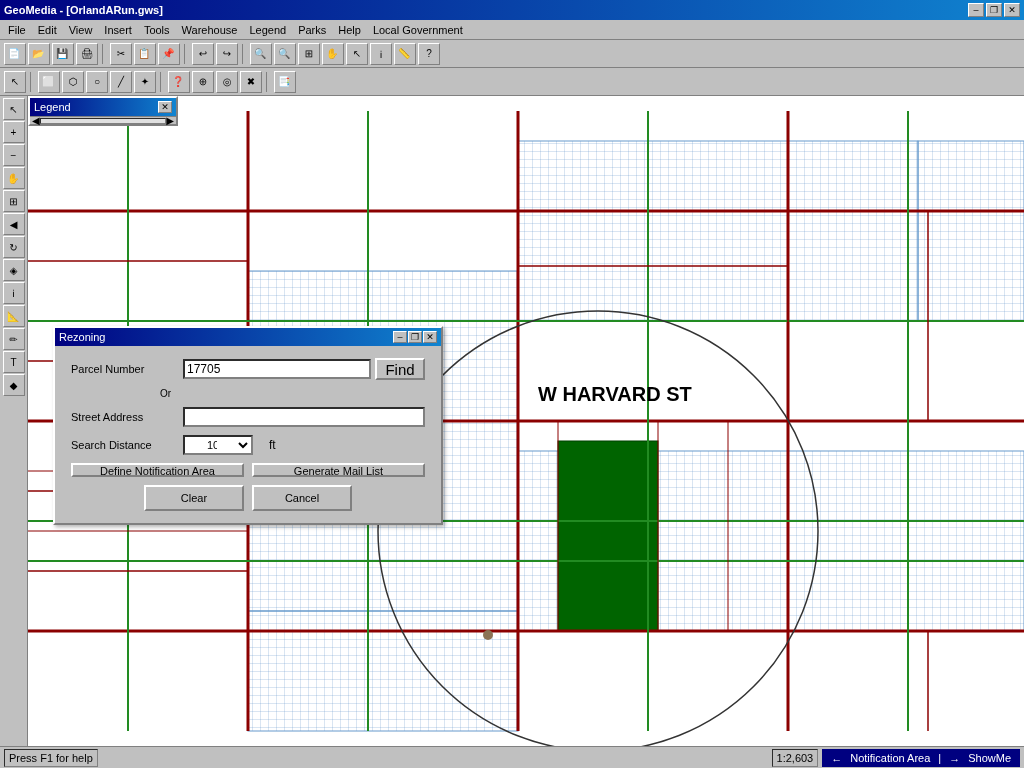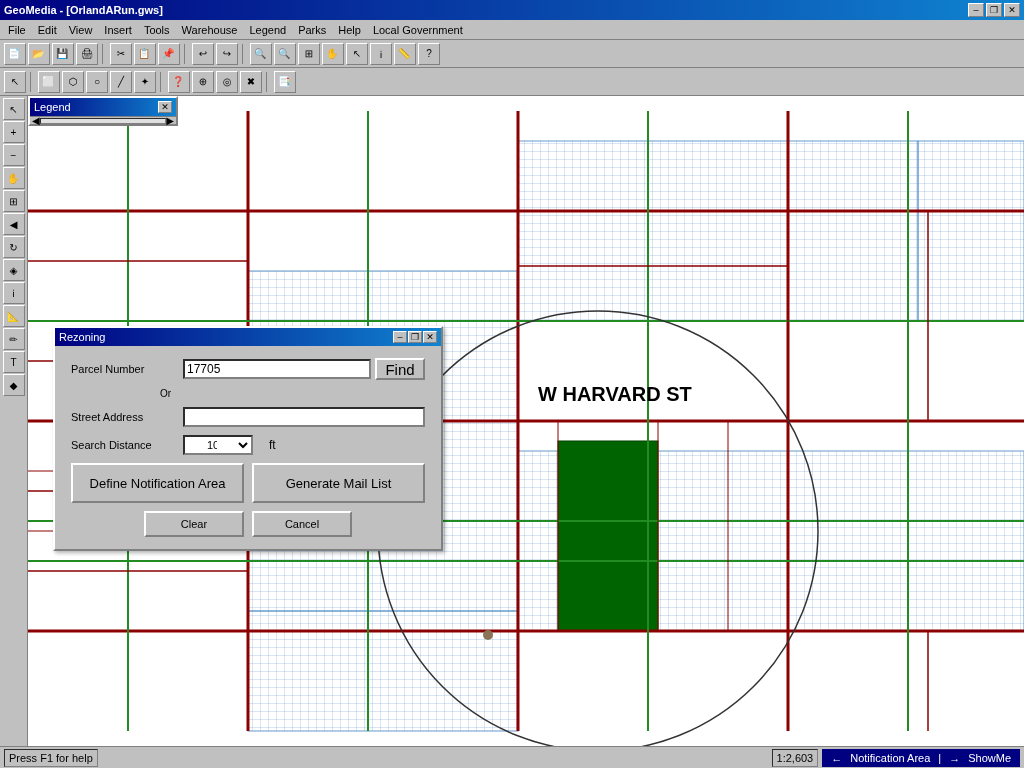--- a/index.html
+++ b/index.html
@@ -282,25 +282,25 @@
       margin-left: 4px;
       font-size: 12px;
     }
     .dialog-buttons-row {
       display: flex;
       gap: 8px;
       margin-bottom: 8px;
     }
     .action-btn {
       flex: 1;
-      height: 40px;
+      height: 14px;
       background: #c0c0c0;
       border: 2px solid;
       border-color: #fff #808080 #808080 #fff;
-      font-size: 13px;
+      font-size: 11px;
       cursor: pointer;
       text-align: center;
     }
     .bottom-buttons-row {
       display: flex;
       gap: 8px;
       justify-content: center;
     }
     .bottom-btn {
       width: 100px; height: 26px;

